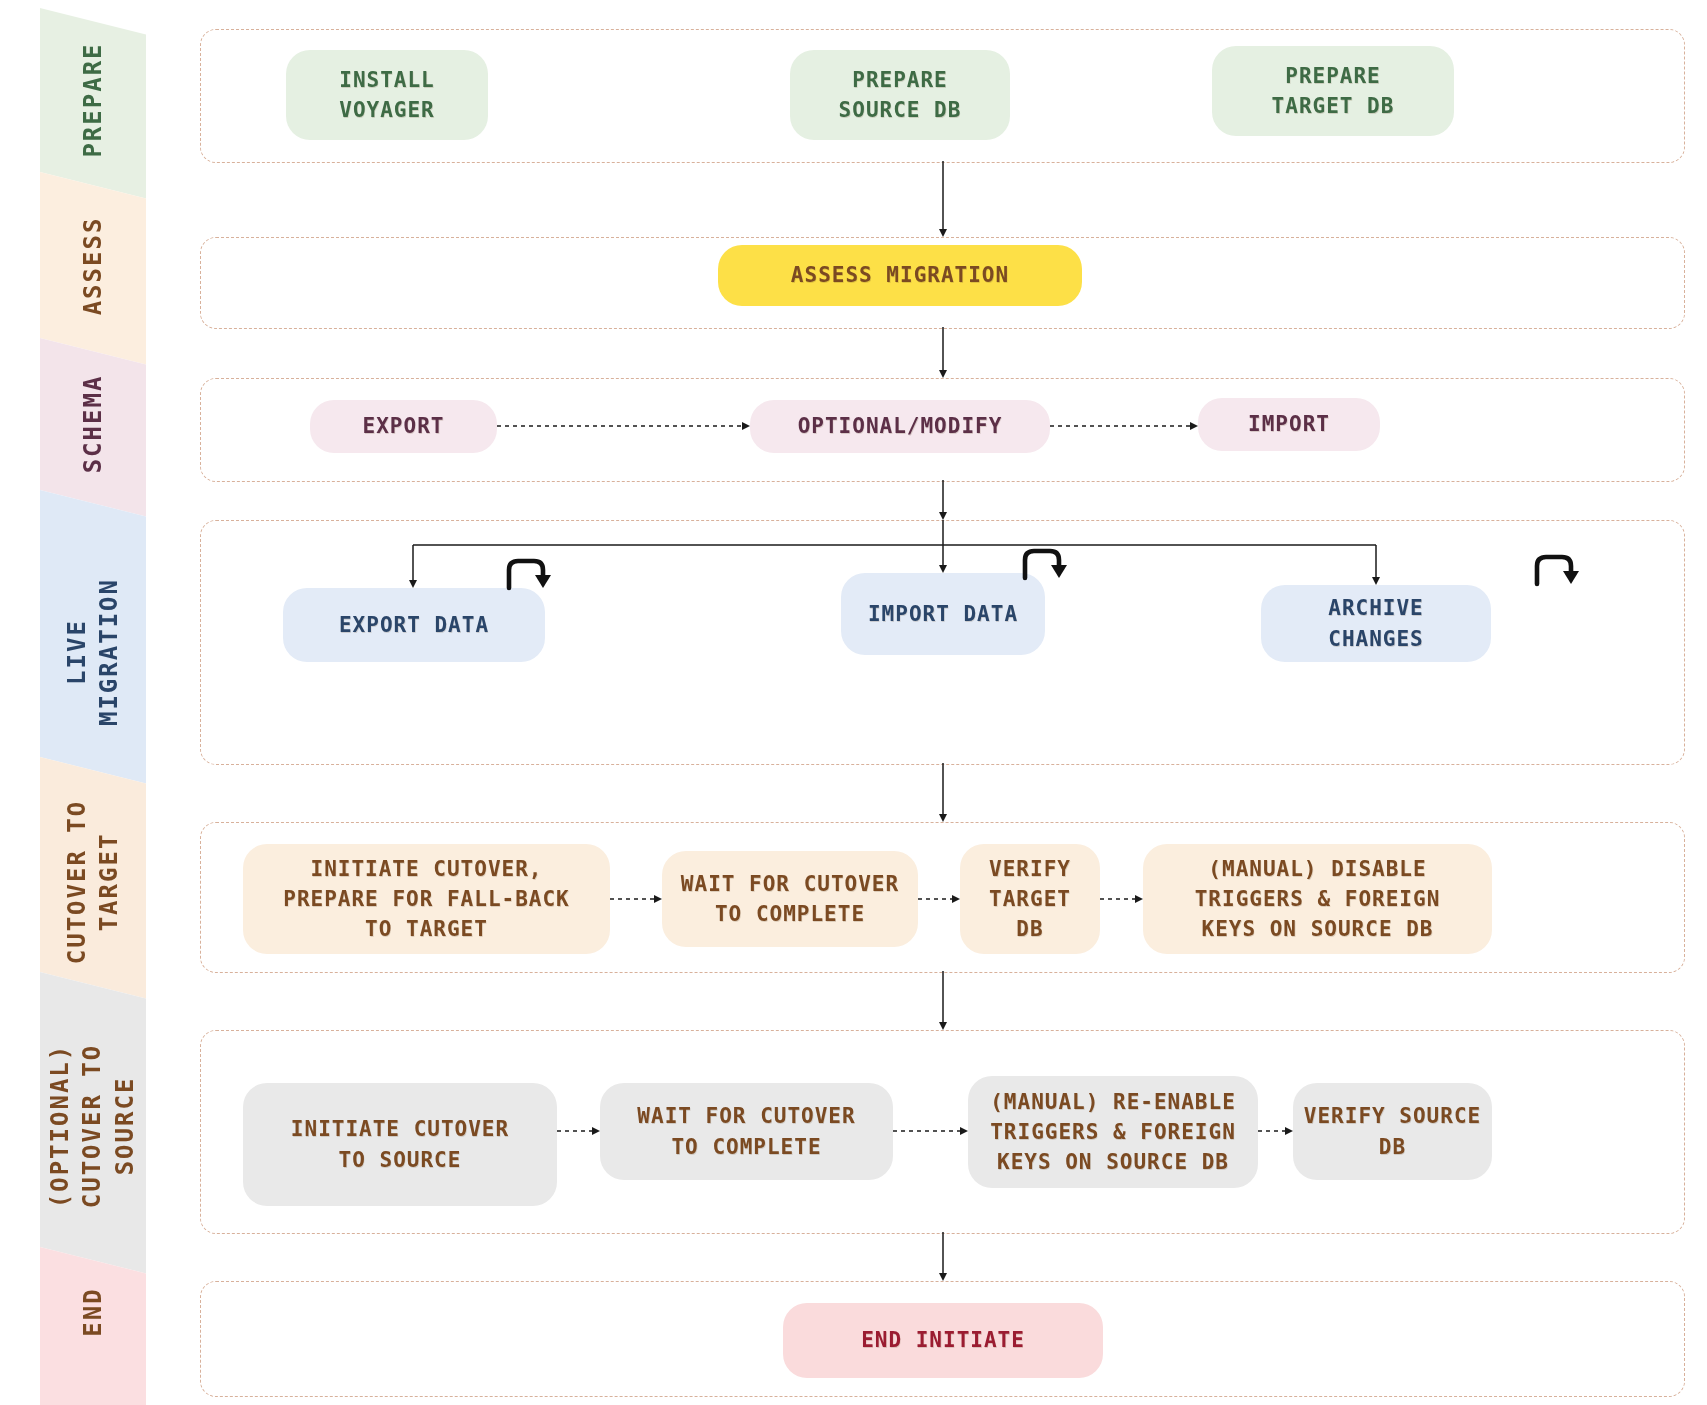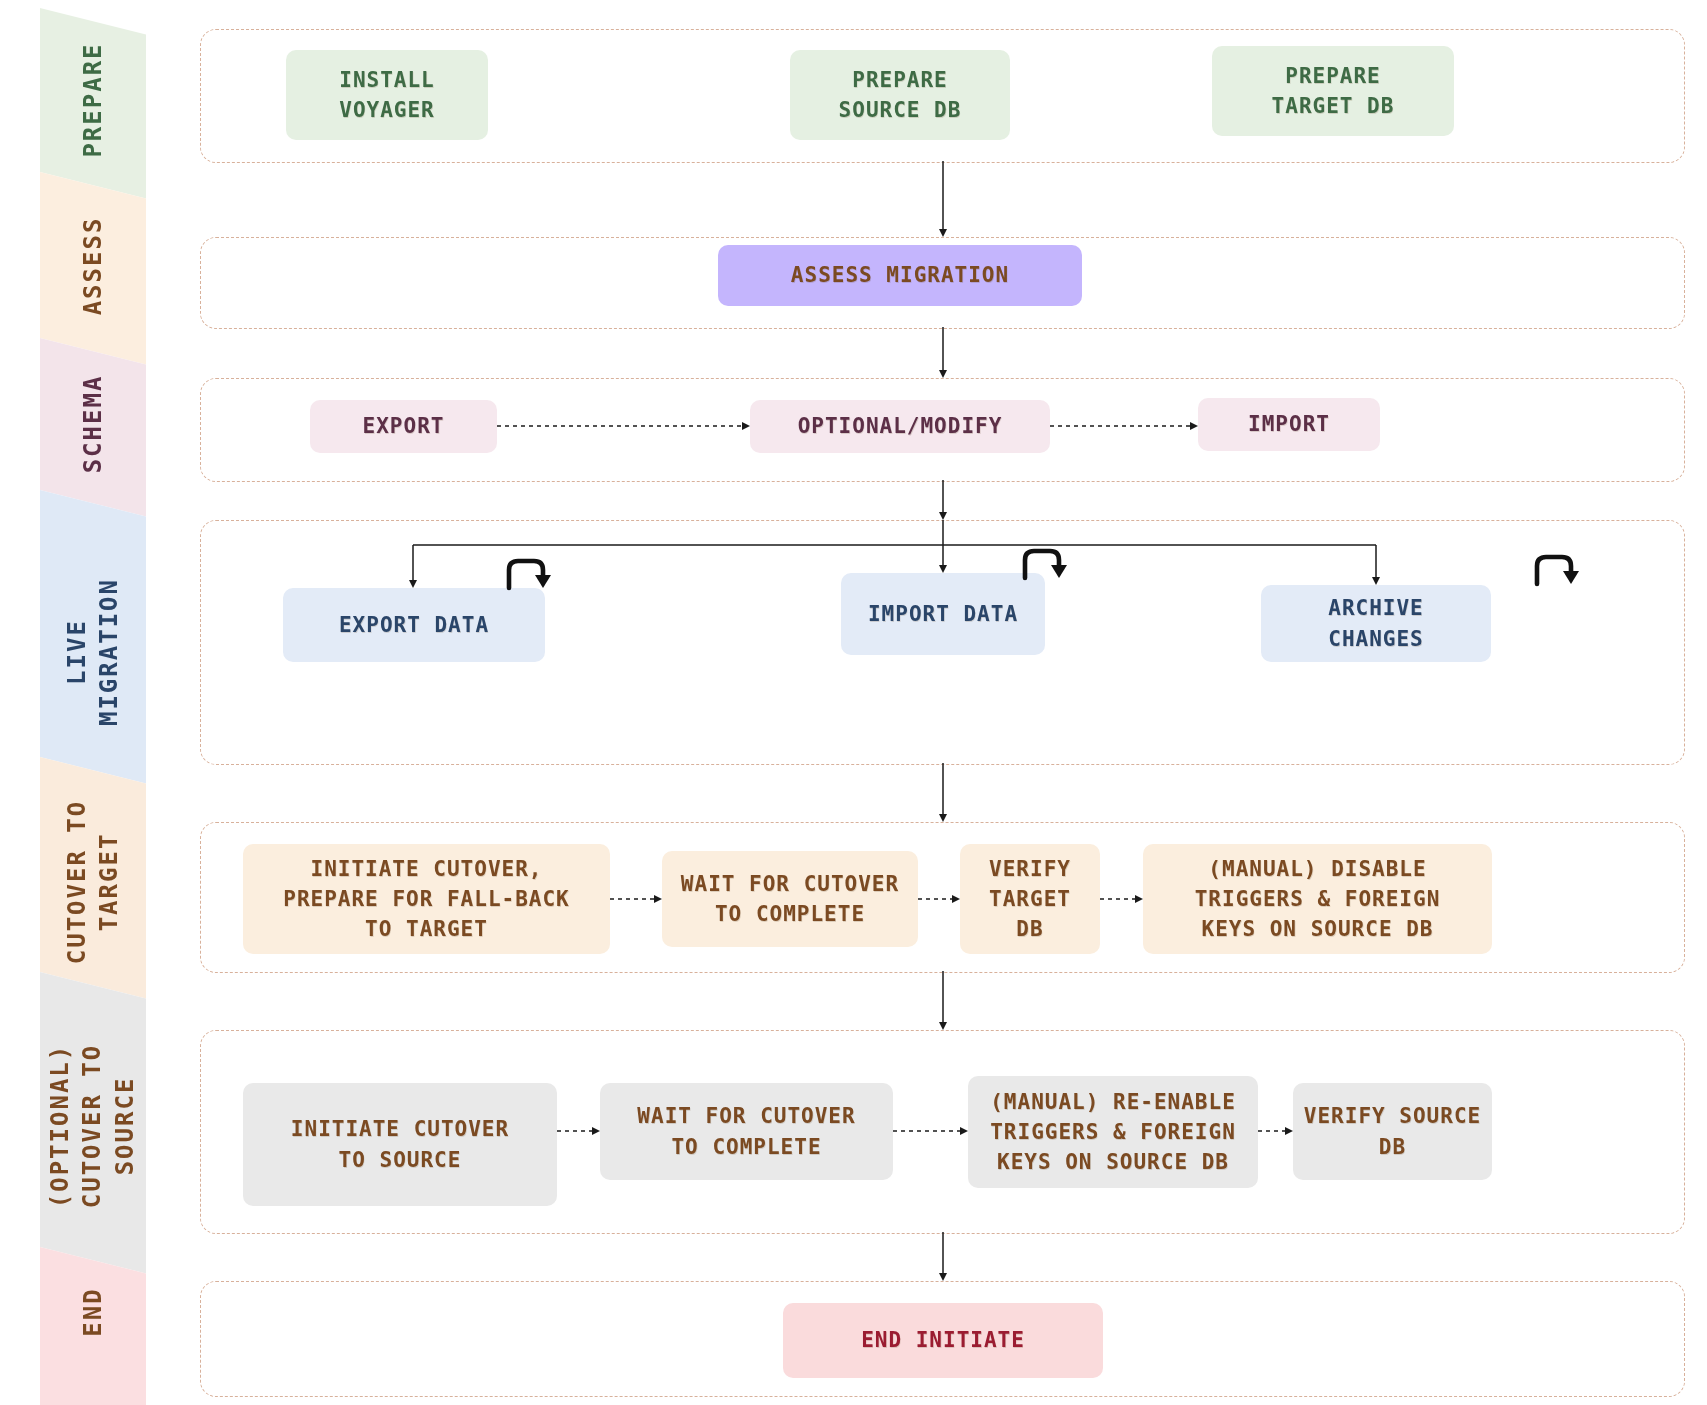--- a/index.html
+++ b/index.html
@@ -11,25 +11,25 @@
                  transform:skewY(14deg);transform-origin:0 0;}
   .band{width:100%;}
   .band-label{position:absolute;transform:translate(-50%,-50%) rotate(-90deg);
               font-weight:bold;font-size:24px;letter-spacing:2px;line-height:1.35;
               white-space:pre;text-align:center;}
 
   
   .row-box{position:absolute;left:200px;width:1483px;border:1.6px dashed #D8B19B;border-radius:16px;}
 
   
-  .node{position:absolute;border-radius:10px;display:flex;align-items:center;justify-content:center;
+  .node{position:absolute;border-radius:24px;display:flex;align-items:center;justify-content:center;
         text-align:center;font-weight:bold;font-size:21px;letter-spacing:1px;line-height:1.43;
         white-space:pre-line;text-shadow:0.6px 0.6px 0 rgba(90,60,30,0.18);}
   .n-green {background:#E5F0E2;color:#3E6B45;}
-  .n-orange{background:#c4b5fd;color:#7B4A22;text-align:right;}
+  .n-orange{background:#fde047;color:#7B4A22;text-align:right;}
   .n-pink  {background:#F6E8EE;color:#5C2F47;}
   .n-blue  {background:#E3EBF7;color:#2A4569;}
   .n-tan   {background:#FBEEDE;color:#7B4A22;}
   .n-gray  {background:#E9E9E9;color:#7B4A22;}
   .n-red   {background:#FADBDC;color:#9B1C31;}
 
   .loop-icon{position:absolute;width:54px;height:42px;}
 
   #arrows{position:absolute;left:0;top:0;pointer-events:none;}
 </style>

